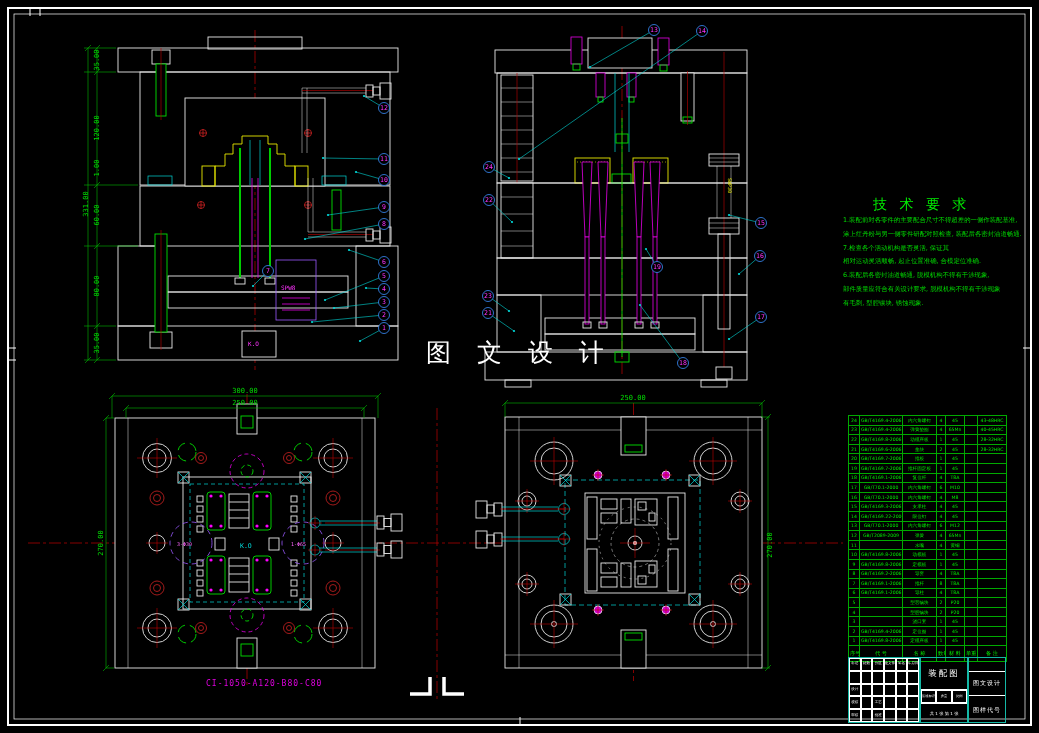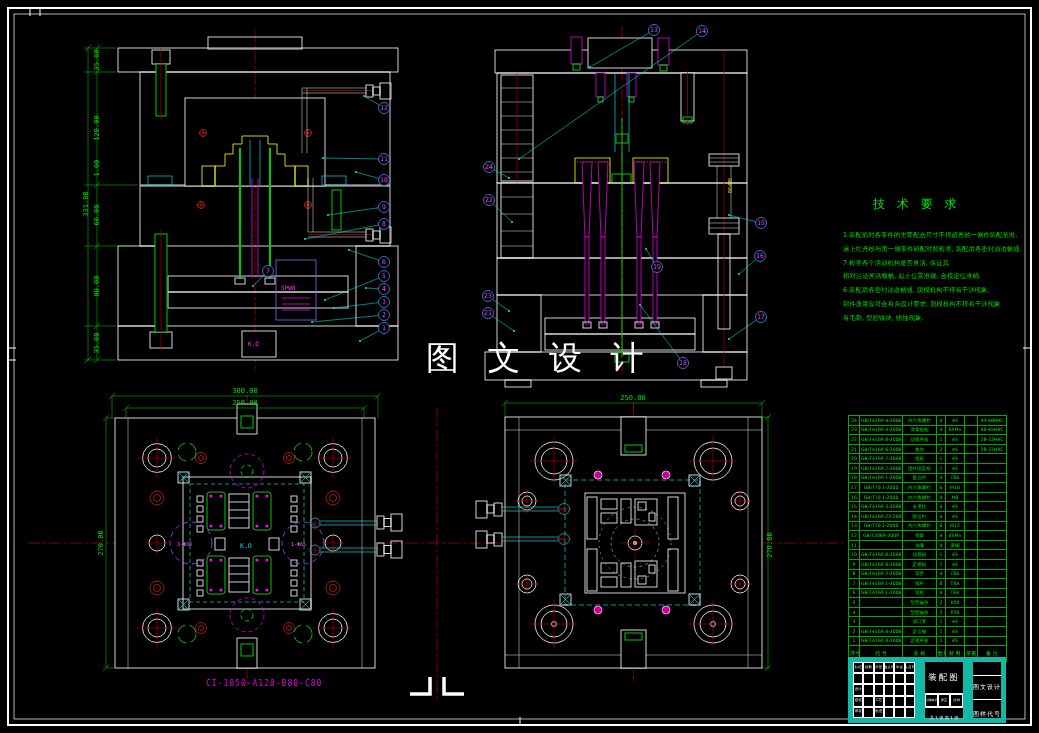--- a/index.html
+++ b/index.html
@@ -24,34 +24,34 @@
   .dim{stroke:#00bb00;stroke-width:.6;fill:none}
   .frame{stroke:#fff;fill:none}
   text.tm{fill:#ff33ff;font:6px "DejaVu Sans Mono",monospace}
   text.tc{fill:#00dddd;font:6.5px "DejaVu Sans Mono",monospace}
   text.tyel{fill:#e8e800;font:5px "DejaVu Sans Mono",monospace}
   text.tpu{fill:#ff66ff;font:5px "DejaVu Sans Mono",monospace}
   text.dimt{fill:#00dd00;font:7px "DejaVu Sans Mono",monospace;text-anchor:middle}
   text.bal{fill:#ff33ff;font:6.5px "DejaVu Sans Mono",monospace;text-anchor:middle}
   
   .tech{position:absolute;left:843px;top:196px;width:196px;color:#00dd00}
-  .tech-title{font-size:12px;letter-spacing:4px;margin-left:30px;margin-bottom:16px;color:#00ee00}
+  .tech-title{font-size:14px;letter-spacing:4px;margin-left:30px;margin-bottom:0;color:#00ee00}
   #tech-lines{}
   .tech-line{font-size:6.4px;line-height:13.8px;white-space:nowrap}
   
-  .watermark{position:absolute;left:426px;top:336px;color:#fff;font-size:33px;letter-spacing:9px;white-space:nowrap}
+  .watermark{position:absolute;left:426px;top:336px;color:#fff;font-size:25px;letter-spacing:9px;white-space:nowrap}
   .dwgcode{position:absolute;left:206px;top:679px;color:#e000e0;font:8px "DejaVu Sans Mono",monospace;letter-spacing:1px;white-space:nowrap}
   
   .bom{position:absolute;left:848px;top:415px;width:158px;border-collapse:collapse;table-layout:fixed}
   .bom td{border:.5px solid #00aa00;color:#00ee00;font-size:4.6px;line-height:5px;height:8.6px;
           padding:0 1px;overflow:hidden;white-space:nowrap;text-align:center;font-family:"DejaVu Sans",sans-serif}
   .bom tr.bom-head td{height:15px;font-size:5.2px}
   
   .tblock{position:absolute;left:848px;top:657px;width:158px;height:66px;color:#fff;font-family:"DejaVu Sans",sans-serif}
-  .tblock .box{position:absolute;border:5px solid #14b8a6;box-sizing:border-box}
+  .tblock .box{position:absolute;border:1px solid #14b8a6;box-sizing:border-box}
   .tb-row{display:flex;height:20%}
   .tb-cell{flex:1;border:.5px solid #fff;font-size:3.5px;line-height:1.1;color:#fff;
            display:flex;align-items:center;justify-content:center;overflow:hidden;white-space:nowrap}
   .tb-big{display:flex;align-items:center;justify-content:center;font-size:8.5px;letter-spacing:2px;border-bottom:1px solid #fff;height:32px;box-sizing:border-box}
   .tb-midrow{display:flex;height:14px;border-bottom:1px solid #fff;box-sizing:border-box}
   .tb-midrow .tb-cell{font-size:3.2px}
   .tb-sheet{display:flex;align-items:center;justify-content:center;font-size:4.2px;height:18px}
   .tb-rcell{display:flex;align-items:center;justify-content:center;box-sizing:border-box;border-bottom:1px solid #fff;font-size:6px;letter-spacing:1px}
 </style>
 </head>

